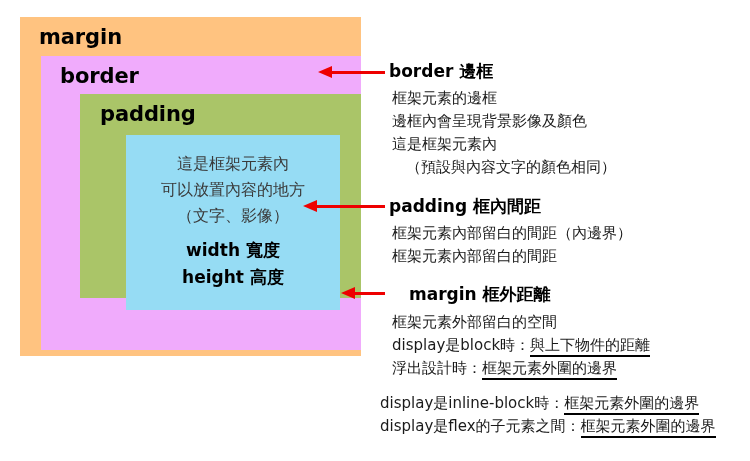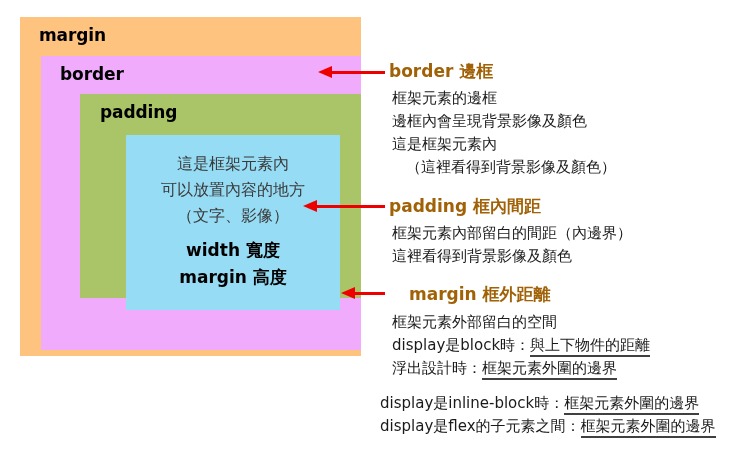--- a/index.html
+++ b/index.html
@@ -49,21 +49,21 @@
     top: 41px;
     width: 214px;
     height: 175px;
     background: #96dcf4;
     box-sizing: border-box;
   }
 
   .box-label {
     position: absolute;
     font-weight: bold;
-    font-size: 17px;
+    font-size: 21px;
     color: #000000;
     letter-spacing: -0.1px;
     white-space: nowrap;
   }
   #label-margin  { left: 19px; top: 8px; }
   #label-border  { left: 19px; top: 8px; }
   #label-padding { left: 20px; top: 8px; }
 
   
   #content-text {
@@ -107,36 +107,36 @@
     border-bottom: 6.5px solid transparent;
     border-right: 14px solid #ee0000;
   }
   #arrow-border  { left: 331px; top: 71px;  width: 54px; }
   #arrow-padding { left: 316px; top: 205px; width: 69px; }
   #arrow-margin  { left: 354px; top: 292px; width: 31px; }
 
   
   .annot-heading {
     position: absolute;
-    color: #a16207;
+    color: #000000;
     font-weight: bold;
     font-size: 17px;
     white-space: nowrap;
     letter-spacing: 0px;
     text-align: right;
   }
   .annot-body {
     position: absolute;
     color: #1a1a1a;
     font-size: 15px;
     line-height: 23px;
     white-space: nowrap;
   }
   .annot-body .ul {
-    border-bottom: 2px solid #404040;
+    border-bottom: 2px solid #000000;
     padding-bottom: 1px;
   }
   .indent { padding-left: 14px; display: inline-block; }
 
   #h-border    { left: 389px; top: 60px; }
   #b-border    { left: 392px; top: 87px; }
   #h-padding   { left: 389px; top: 195px; }
   #b-padding   { left: 392px; top: 222px; }
   #h-margin    { left: 389px; top: 283px; margin-left: 20px; }
   #b-margin    { left: 392px; top: 311px; }
@@ -158,44 +158,44 @@
       <span class="box-label" id="label-padding">padding</span>
 
       <div id="content-box">
         <div id="content-text">
           <div>這是框架元素內</div>
           <div>可以放置內容的地方</div>
           <div>（文字、影像）</div>
         </div>
         <div id="content-dims">
           <div>width 寬度</div>
-          <div>margin 高度</div>
+          <div>height 高度</div>
         </div>
       </div>
 
     </div>
   </div>
 </div>
 
 <div class="arrow" id="arrow-border"></div>
 <div class="arrow" id="arrow-padding"></div>
 <div class="arrow" id="arrow-margin"></div>
 
 <div class="annot-heading" id="h-border">border 邊框</div>
 <div class="annot-body" id="b-border">
   <div>框架元素的邊框</div>
   <div>邊框內會呈現背景影像及顏色</div>
   <div>這是框架元素內</div>
-  <div class="indent">（這裡看得到背景影像及顏色）</div>
+  <div class="indent">（預設與內容文字的顏色相同）</div>
 </div>
 
 <div class="annot-heading" id="h-padding">padding 框內間距</div>
 <div class="annot-body" id="b-padding">
   <div>框架元素內部留白的間距（內邊界）</div>
-  <div>這裡看得到背景影像及顏色</div>
+  <div>框架元素內部留白的間距</div>
 </div>
 
 <div class="annot-heading" id="h-margin">margin 框外距離</div>
 <div class="annot-body" id="b-margin">
   <div>框架元素外部留白的空間</div>
   <div>
     <span>display是block時：</span><span class="ul">與上下物件的距離</span>
   </div>
   <div>
     <span>浮出設計時：</span><span class="ul">框架元素外圍的邊界</span>

